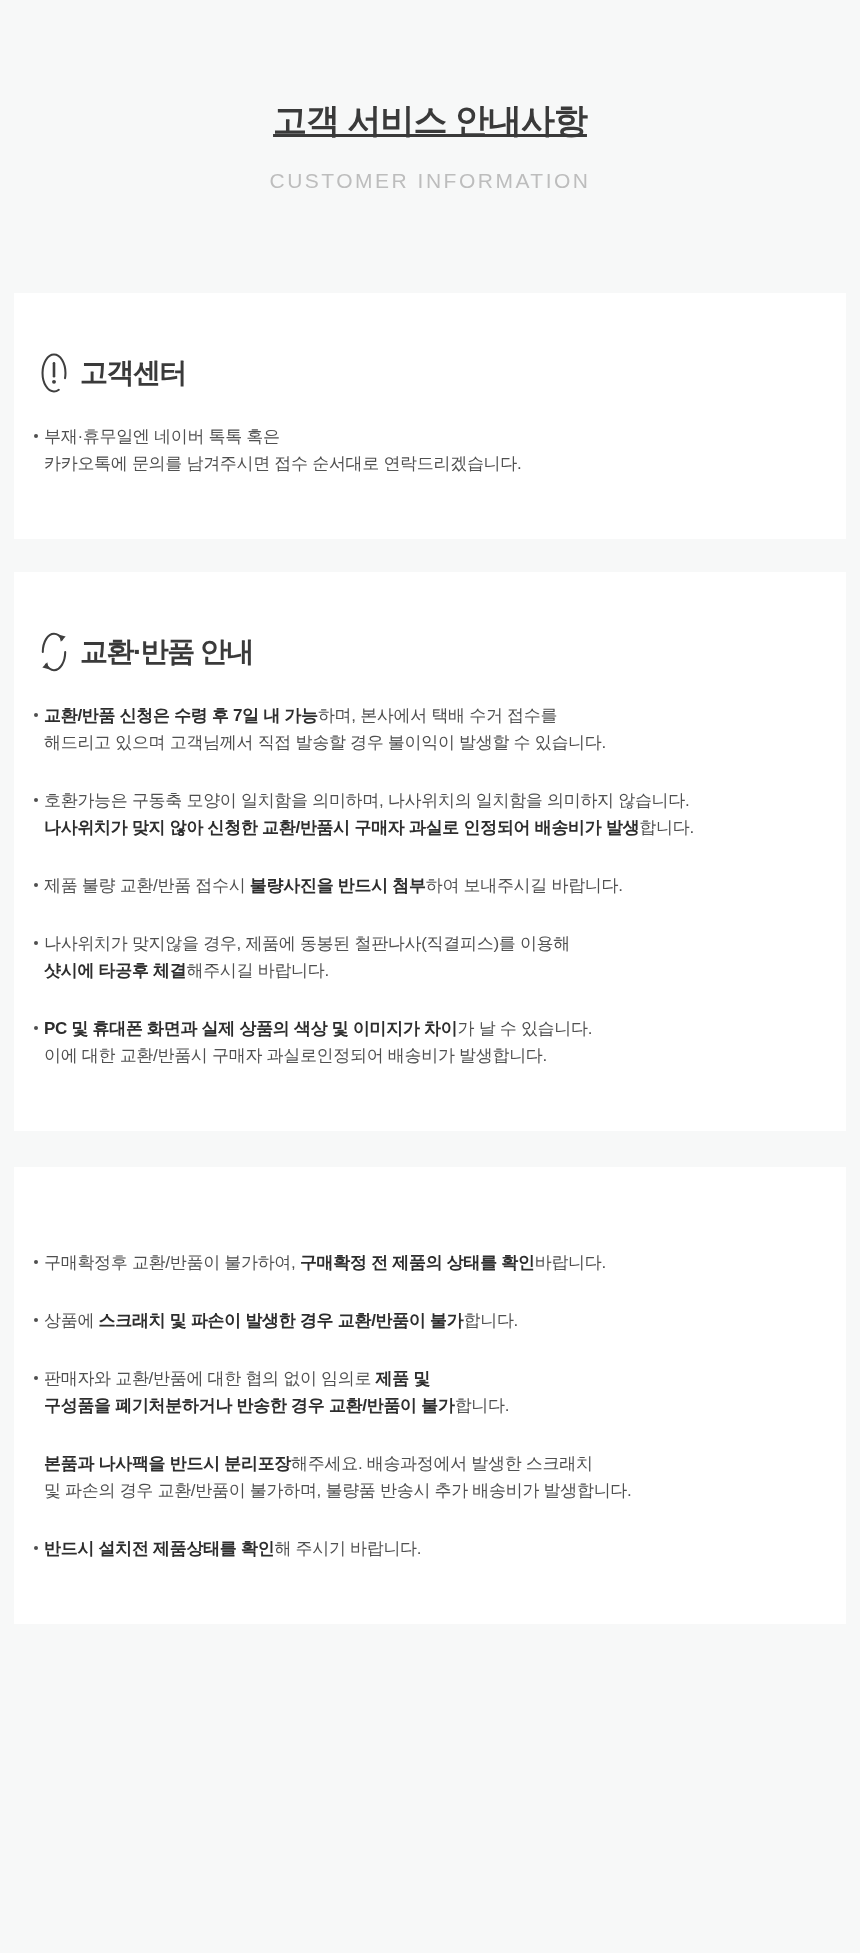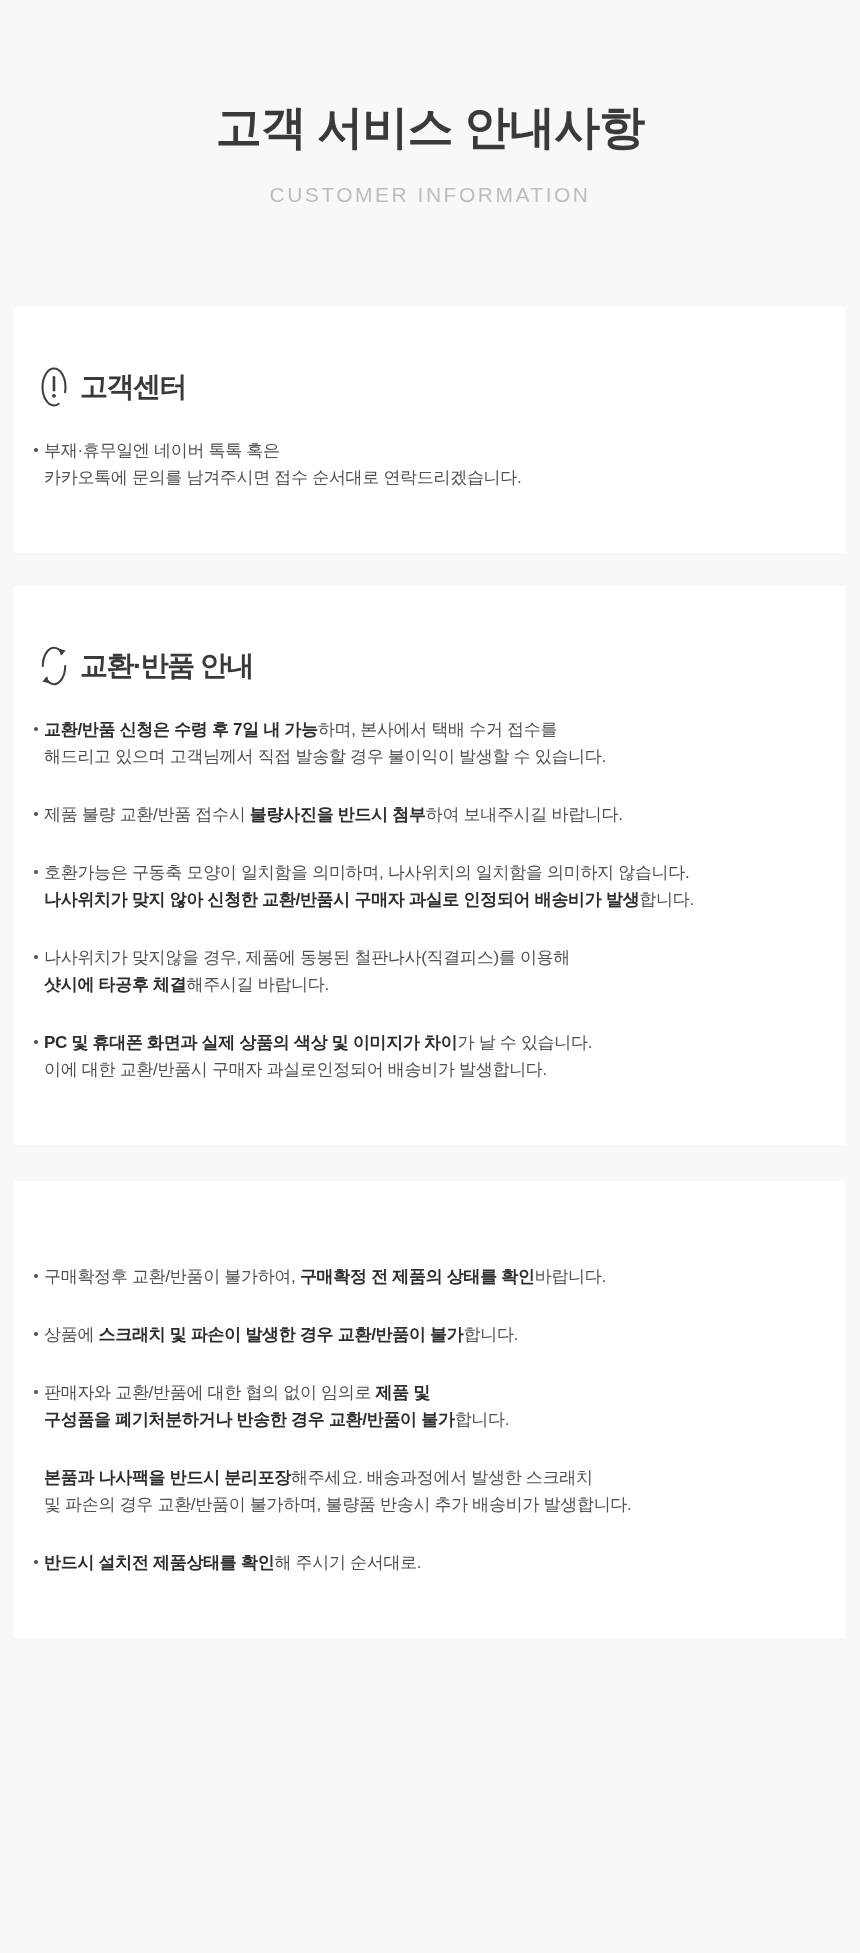--- a/index.html
+++ b/index.html
@@ -20,25 +20,26 @@
   }
   .page{
     width:860px;
     height:1953px;
     padding-top:100px;
     overflow:hidden;
   }
   
   .page-header{text-align:center;}
   .page-title{
-    font-size:46px;
+    font-size:34px;
     line-height:1.2;
     font-weight:800;
     letter-spacing:-1px;
     color:var(--title);
+    text-decoration:underline;
   }
   .page-subtitle{
     margin-top:28px;
     font-size:21px;
     font-weight:400;
     letter-spacing:2.5px;
     color:var(--subtitle);
   }
   
   .card{
@@ -135,35 +136,35 @@
           <ellipse cx="15" cy="24" rx="12" ry="19.5" stroke="var(--icon)" stroke-width="2.2" pathLength="100" stroke-dasharray="36 14 36 14" stroke-dashoffset="0" stroke-linecap="round"></ellipse>
           <polygon points="27.5,7.5 20.5,5.5 22.3,13" fill="var(--icon)"></polygon>
           <polygon points="2.5,40.5 9.6,42.4 7.8,35" fill="var(--icon)"></polygon>
         </svg>
       </span>
       <h2 class="section-title">교환·반품 안내</h2>
     </div>
     <ul class="bullet-list">
         <li class="bullet-item"><span class="em">교환/반품 신청은 수령 후 7일 내 가능</span><span>하며, 본사에서 택배 수거 접수를
 해드리고 있으며 고객님께서 직접 발송할 경우 불이익이 발생할 수 있습니다.</span></li>
-        <li class="bullet-item"><span>제품 불량 교환/반품 접수시 </span><span class="em">불량사진을 반드시 첨부</span><span>하여 보내주시길 바랍니다.</span></li>
         <li class="bullet-item"><span>호환가능은 구동축 모양이 일치함을 의미하며, 나사위치의 일치함을 의미하지 않습니다.
 </span><span class="em">나사위치가 맞지 않아 신청한 교환/반품시 구매자 과실로 인정되어 배송비가 발생</span><span>합니다.</span></li>
+        <li class="bullet-item"><span>제품 불량 교환/반품 접수시 </span><span class="em">불량사진을 반드시 첨부</span><span>하여 보내주시길 바랍니다.</span></li>
         <li class="bullet-item"><span>나사위치가 맞지않을 경우, 제품에 동봉된 철판나사(직결피스)를 이용해
 </span><span class="em">샷시에 타공후 체결</span><span>해주시길 바랍니다.</span></li>
         <li class="bullet-item"><span class="em">PC 및 휴대폰 화면과 실제 상품의 색상 및 이미지가 차이</span><span>가 날 수 있습니다.
 이에 대한 교환/반품시 구매자 과실로인정되어 배송비가 발생합니다.</span></li>
       </ul>
   </section>
 
   <section class="card card-impossible">
     <ul class="bullet-list">
         <li class="bullet-item"><span>구매확정후 교환/반품이 불가하여, </span><span class="em">구매확정 전 제품의 상태를 확인</span><span>바랍니다.</span></li>
         <li class="bullet-item"><span>상품에 </span><span class="em">스크래치 및 파손이 발생한 경우 교환/반품이 불가</span><span>합니다.</span></li>
         <li class="bullet-item"><span>판매자와 교환/반품에 대한 협의 없이 임의로 </span><span class="em">제품 및
 구성품을 폐기처분하거나 반송한 경우 교환/반품이 불가</span><span>합니다.</span></li>
         <li class="bullet-item no-dot"><span class="em">본품과 나사팩을 반드시 분리포장</span><span>해주세요. 배송과정에서 발생한 스크래치
 및 파손의 경우 교환/반품이 불가하며, 불량품 반송시 추가 배송비가 발생합니다.</span></li>
-        <li class="bullet-item"><span class="em">반드시 설치전 제품상태를 확인</span><span>해 주시기 순서대로.</span></li>
+        <li class="bullet-item"><span class="em">반드시 설치전 제품상태를 확인</span><span>해 주시기 바랍니다.</span></li>
       </ul>
   </section>
 
 </div>
 
 </body></html>

